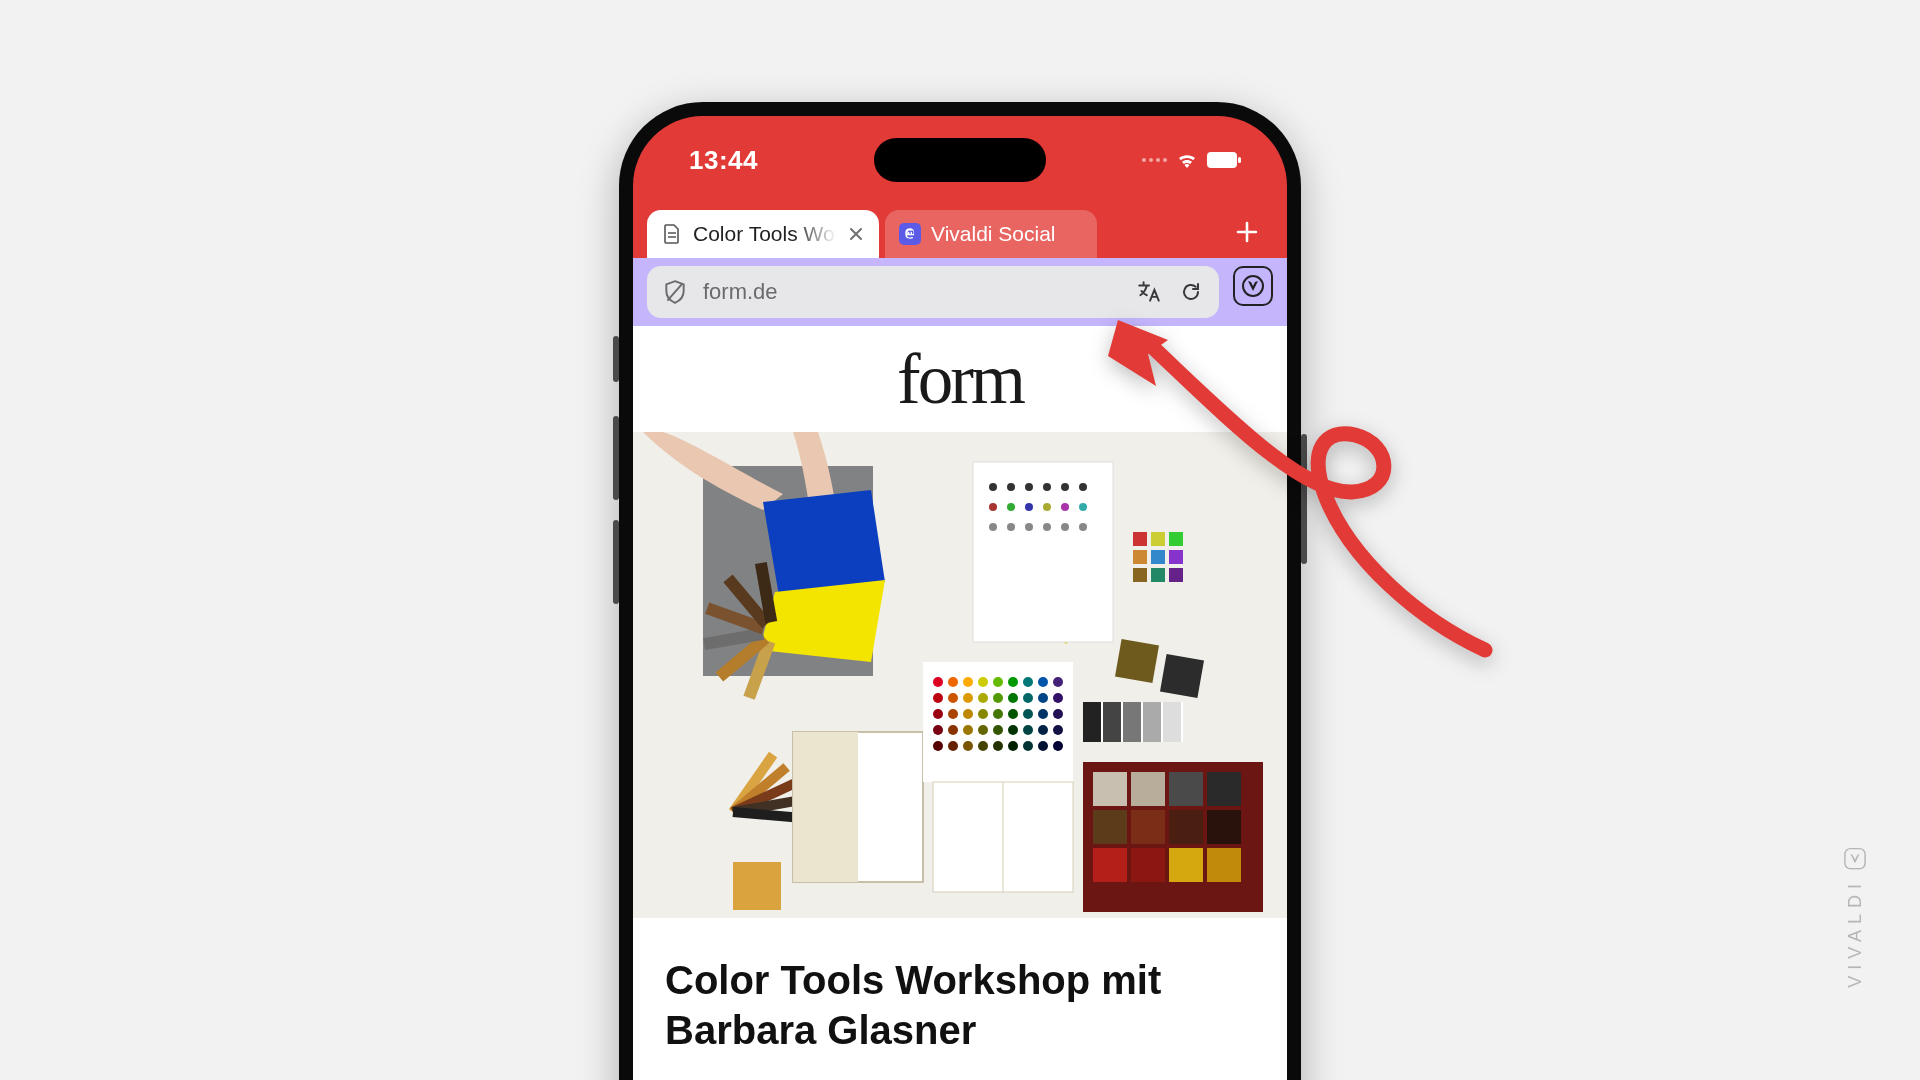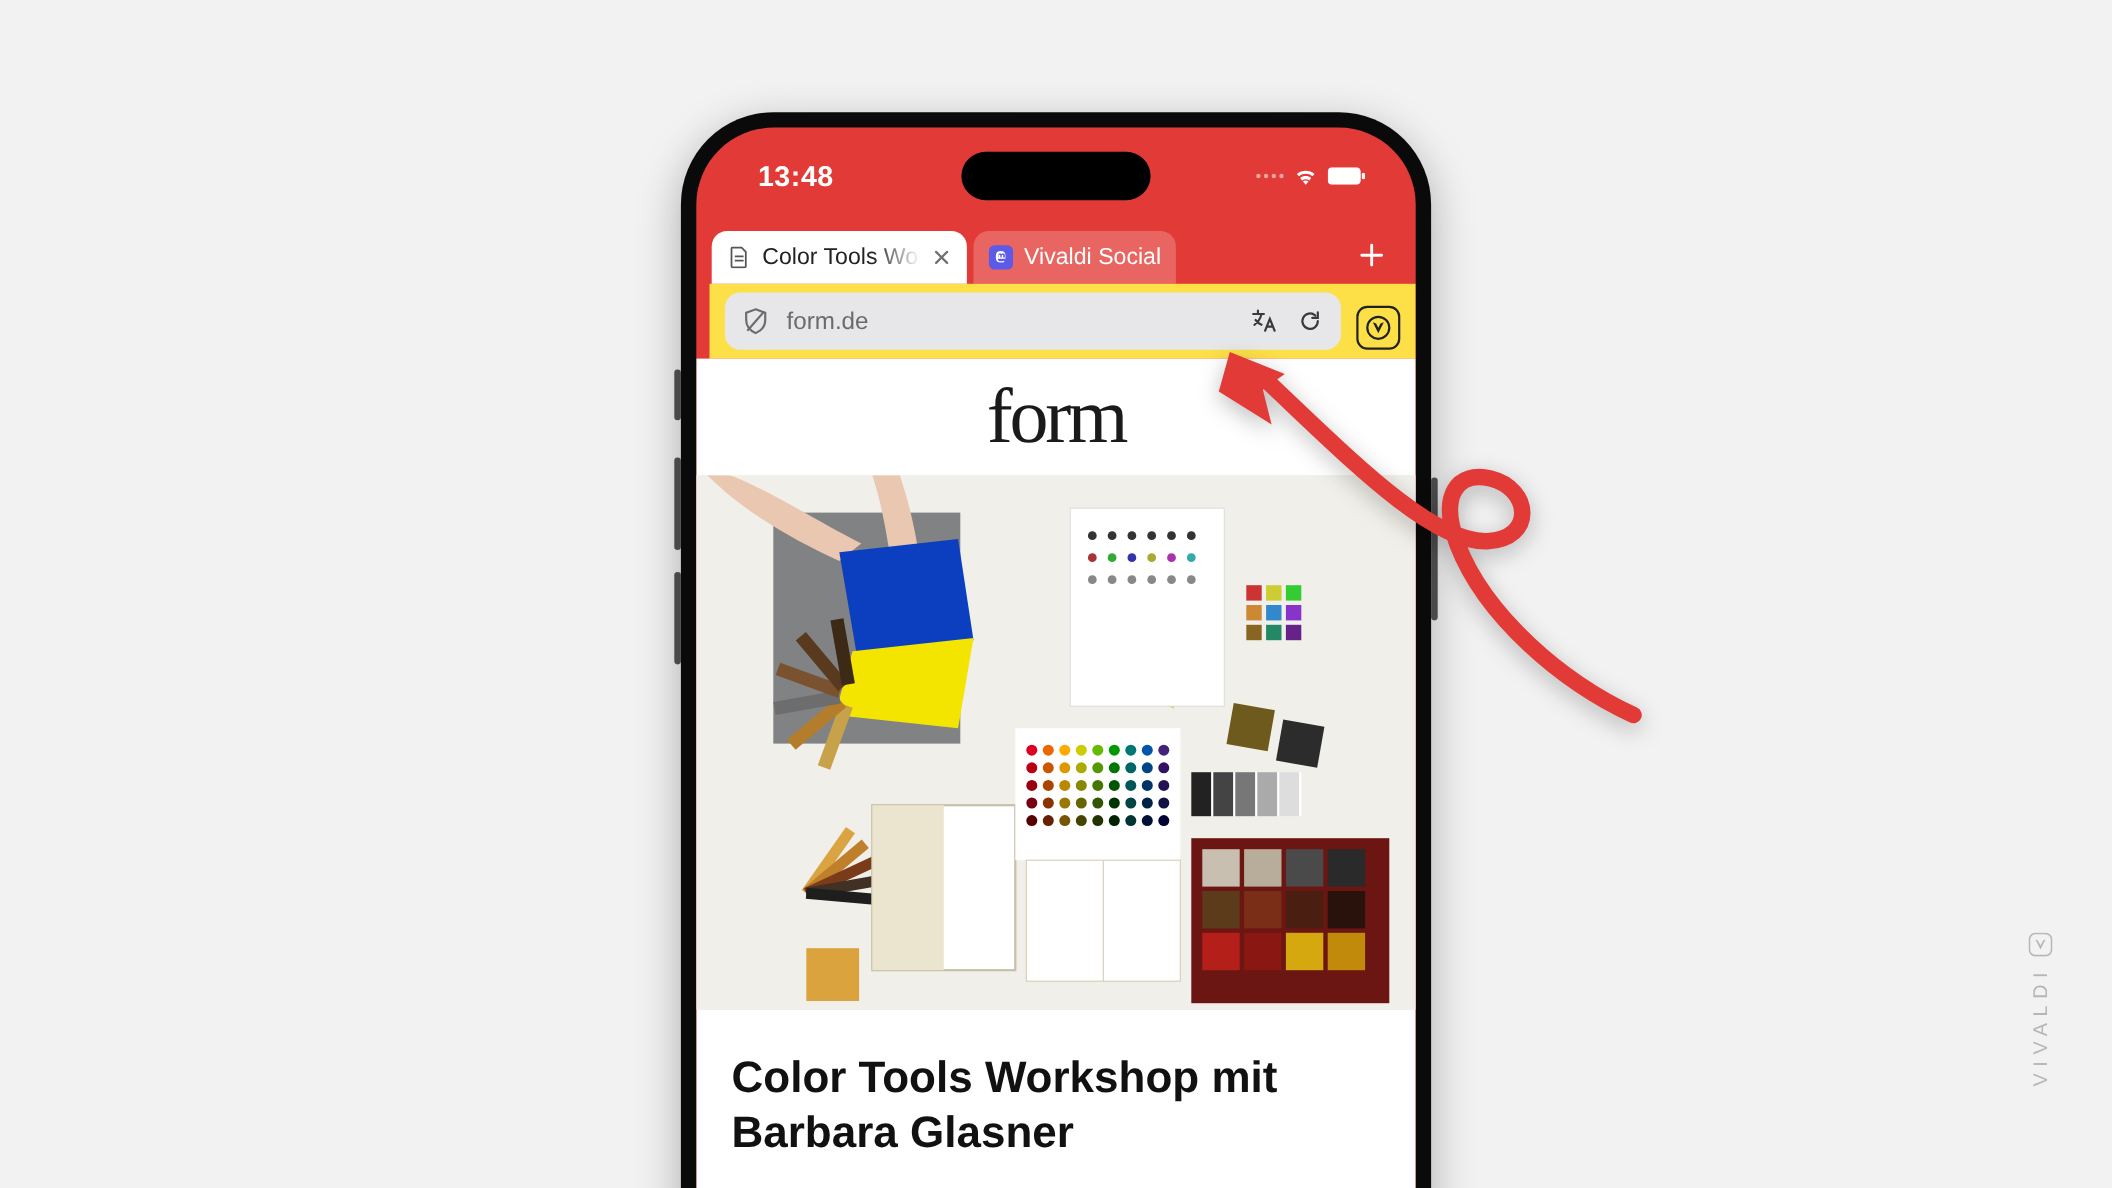--- a/index.html
+++ b/index.html
@@ -79,21 +79,21 @@
   align-items: center;
   height: 48px;
   padding: 0 14px;
   border-radius: 14px 14px 0 0;
   font-size: 21px;
   gap: 10px;
   white-space: nowrap;
   overflow: hidden;
 }
 .tab.active { background: #fff; color: #222; width: 232px; }
-.tab.inactive { background: rgba(255,255,255,.22); color: #fff; width: 184px; margin-left: 6px; }
+.tab.inactive { background: rgba(255,255,255,.22); color: #fff; width: 212px; margin-left: 6px; }
 .tab-title { overflow: hidden; text-overflow: clip; flex: 1; }
 .tab.active .tab-title {
   mask-image: linear-gradient(90deg, #000 70%, transparent 100%);
   -webkit-mask-image: linear-gradient(90deg, #000 70%, transparent 100%);
   font-weight: 500;
 }
 .tab-close { width: 18px; height: 18px; display: flex; align-items: center; justify-content: center; color: #666; flex-shrink: 0; }
 .new-tab {
   position: absolute;
   right: 22px;
@@ -101,25 +101,24 @@
   width: 36px; height: 36px;
   display: flex; align-items: center; justify-content: center;
   color: #fff;
 }
 .favicon { width: 22px; height: 22px; flex-shrink: 0; display:flex; align-items:center; justify-content:center; }
 .favicon.doc { color: #555; }
 .favicon.mastodon { background: #5b5be8; border-radius: 5px; color:#fff; font-size:14px; font-weight:700; }
 
 .addr-row {
   display: flex;
-  align-items: flex-end;
+  align-items: flex-start;
   gap: 14px;
-  background: #fde047;
+  background: #c4b5fd;
   padding: 8px 14px;
-  margin-left: 12px;
 }
 .addr-bar {
   flex: 1;
   display: flex;
   align-items: center;
   gap: 14px;
   background: #e7e7e9;
   border-radius: 14px;
   height: 52px;
   padding: 0 14px;
@@ -201,21 +200,21 @@
   <div class="phone">
     <div class="side-btn side-l1"></div>
     <div class="side-btn side-l2"></div>
     <div class="side-btn side-l3"></div>
     <div class="side-btn side-r1"></div>
 
     <div class="screen">
       <div class="island"></div>
 
       <div class="status-bar">
-        <span class="status-time">13:48</span>
+        <span class="status-time">13:44</span>
         <div class="status-right">
           <div class="dots">
               <span></span>
               <span></span>
               <span></span>
               <span></span>
             </div>
           <span class="icon">
             <svg width="24" height="24" viewBox="0 0 24 24">
                 <path fill="#fff" d="M12 20l-2.5-3.1c1.5-1.2 3.5-1.2 5 0L12 20zm-5-6.2c2.9-2.4 7.1-2.4 10 0l-1.8 2.2c-1.9-1.5-4.5-1.5-6.4 0L7 13.8zm-3-3.7c4.6-3.8 11.4-3.8 16 0l-1.8 2.2c-3.6-3-8.8-3-12.4 0L4 10.1z"></path>

